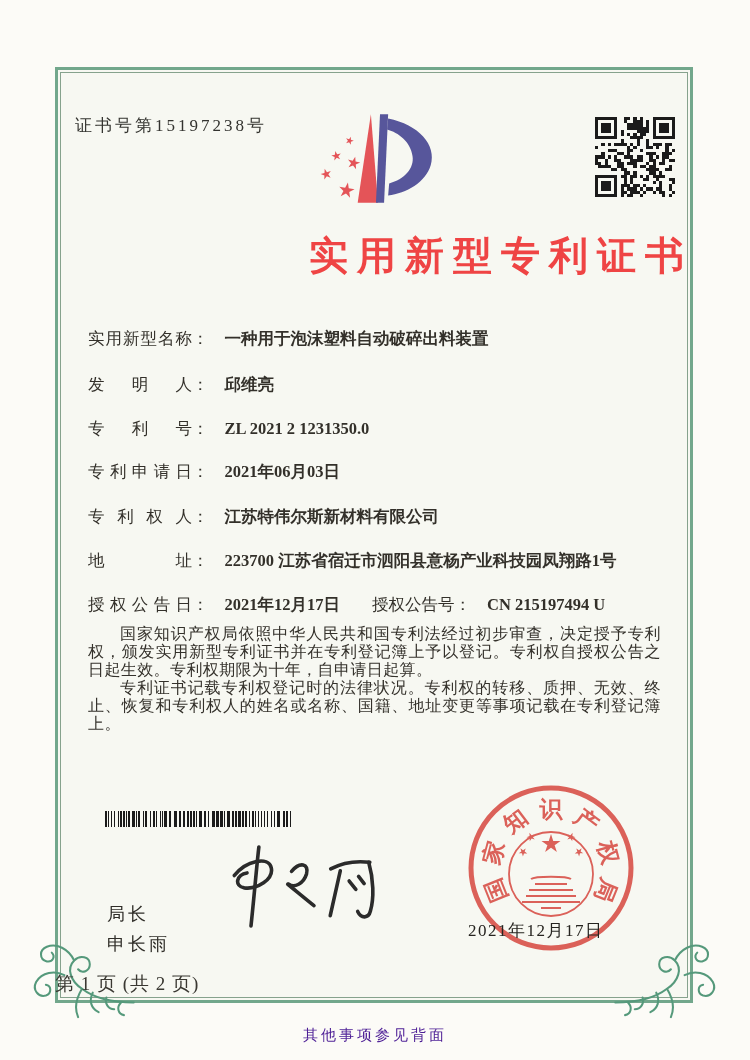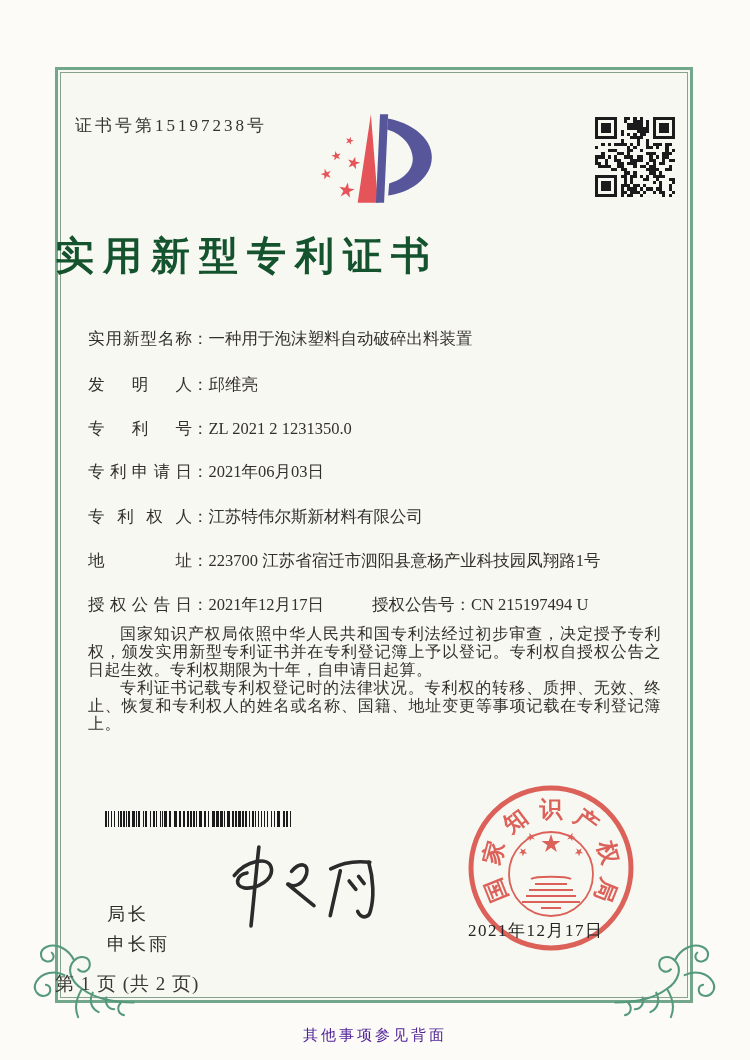--- a/index.html
+++ b/index.html
@@ -25,32 +25,32 @@
   }
   .abs{position:absolute;}
   .cert-no{
     left:75px;top:114px;
     font-size:17px;letter-spacing:3px;color:#33332f;
   }
   .logo{left:313px;top:110px;width:132px;height:97px;}
   .qr{left:595px;top:117px;width:80px;height:80px;}
   .title{
     left:55px;top:229px;width:638px;
-    text-align:left;
+    text-align:right;
     font-size:39px;font-weight:bold;
-    letter-spacing:9px;color:#14532d;
+    letter-spacing:9px;color:#ef4444;
     margin:0;
   }
   .row{left:88px;font-size:16.5px;color:#33302a;white-space:nowrap;}
   .row .lbl{
     display:inline-block;width:104px;
     text-align:justify;text-align-last:justify;
     vertical-align:bottom;
   }
-  .row .val{margin-left:0;}
+  .row .val{margin-left:16px;font-weight:bold;}
   .row .pair2{position:absolute;left:284px;top:0;white-space:nowrap;}
   .body-text{
     left:88px;top:625px;width:573px;
     font-size:16px;line-height:18px;
     text-align:justify;color:#34312b;
     letter-spacing:0.4px;
   }
   .body-text p{margin:0;text-indent:2em;}
   .barcode{left:105px;top:811px;width:188px;height:16px;}
   .signer{left:107px;top:866px;font-size:18px;color:#2f2d28;line-height:30px;letter-spacing:3px;margin-top:33px;}

